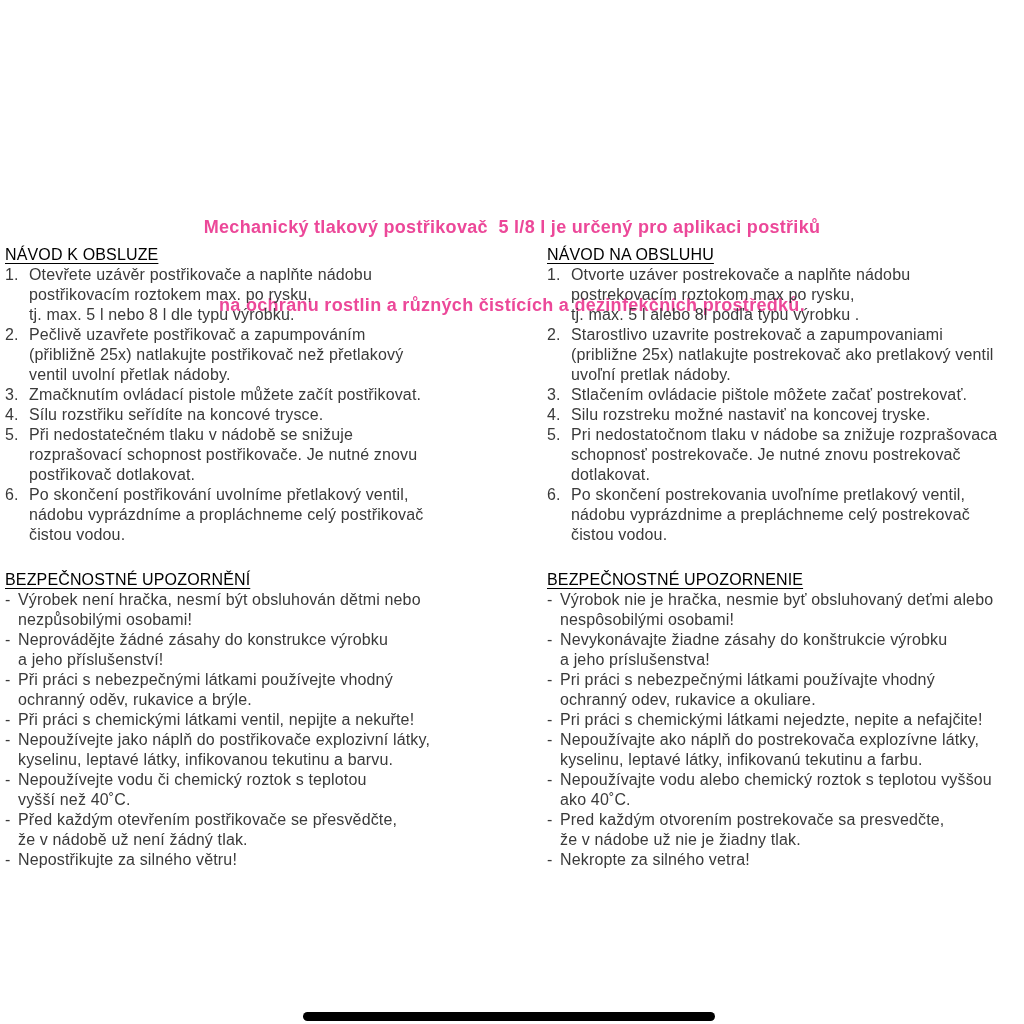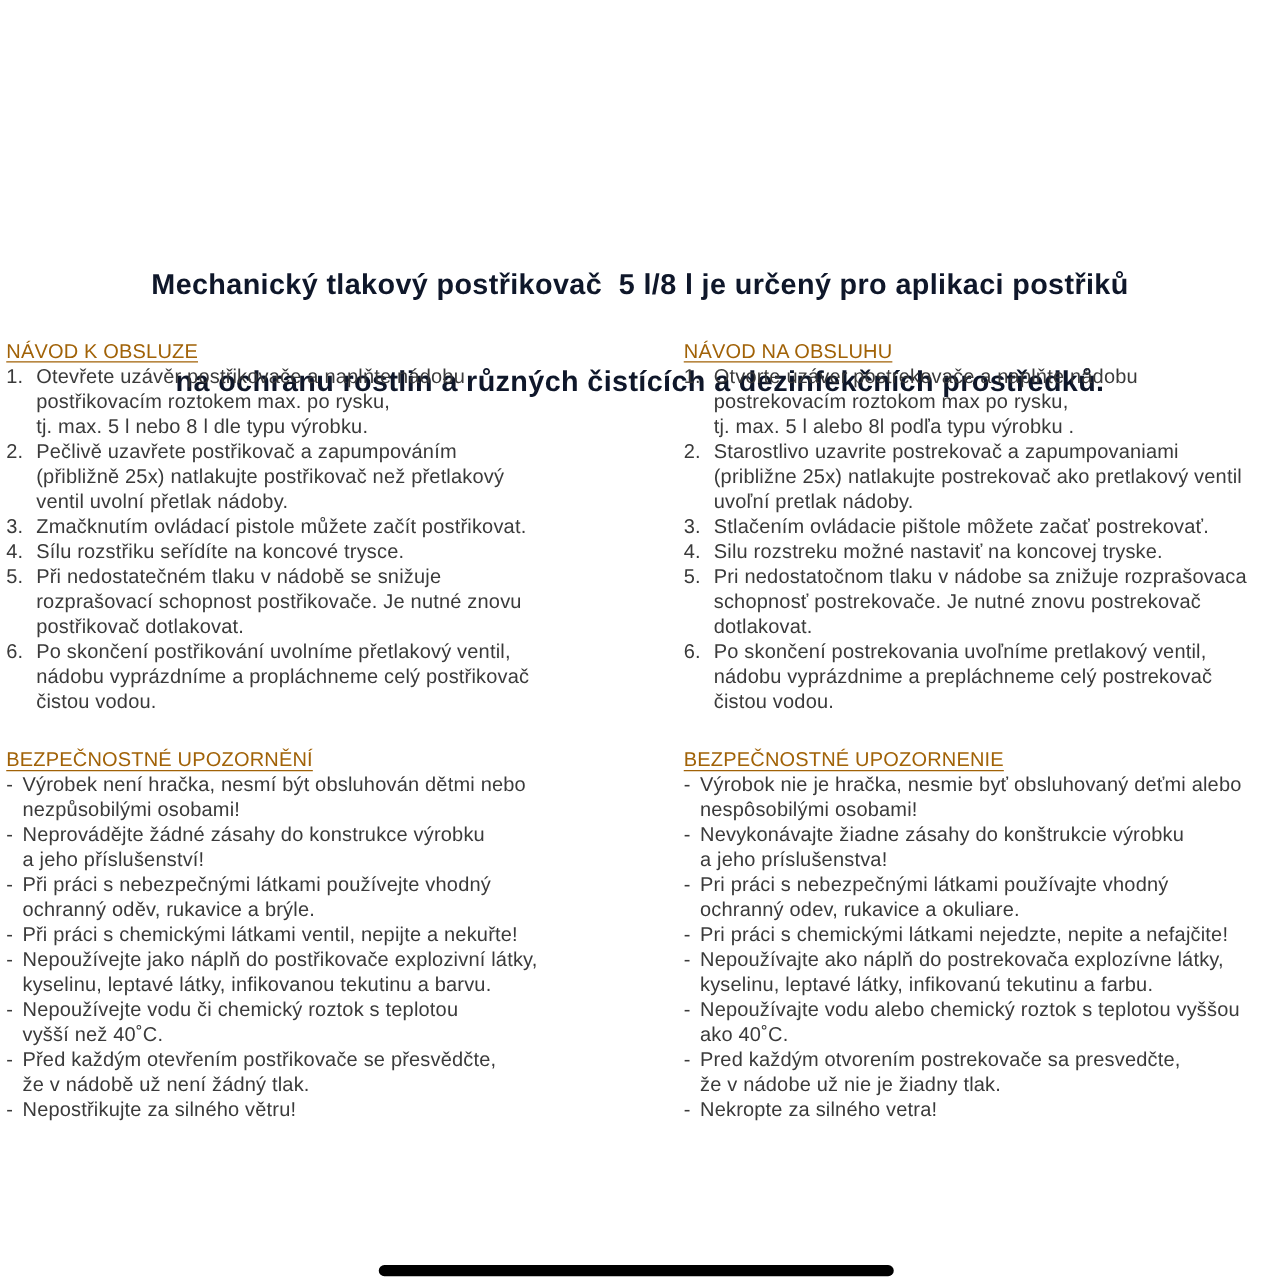--- a/index.html
+++ b/index.html
@@ -12,40 +12,39 @@
     font-family: "Liberation Sans", "DejaVu Sans", sans-serif;
     color: #3a3a3a;
   }
   .doc-title {
     position: absolute;
     top: 162px;
     left: 0;
     width: 100%;
     text-align: center;
     font-weight: 700;
-    font-size: 23px;
+    font-size: 18px;
     line-height: 26px;
     letter-spacing: 0.3px;
-    color: #0f172a;
+    color: #ec4899;
     white-space: pre-wrap;
   }
   .col {
     position: absolute;
     top: 245px;
     font-size: 16px;
     line-height: 20px;
     letter-spacing: 0.15px;
   }
   .col-left  { left: 5px;   width: 530px; }
   .col-right { left: 547px; width: 477px; }
   .section-heading {
     text-decoration: underline;
     text-underline-offset: 3px;
-    color: #a16207;
-    margin-top: 27px;
+    color: #000000;
   }
   .section + .section { margin-top: 25px; }
   .li {
     display: flex;
     align-items: flex-start;
   }
   .li .marker {
     flex: 0 0 auto;
     white-space: pre;
   }

